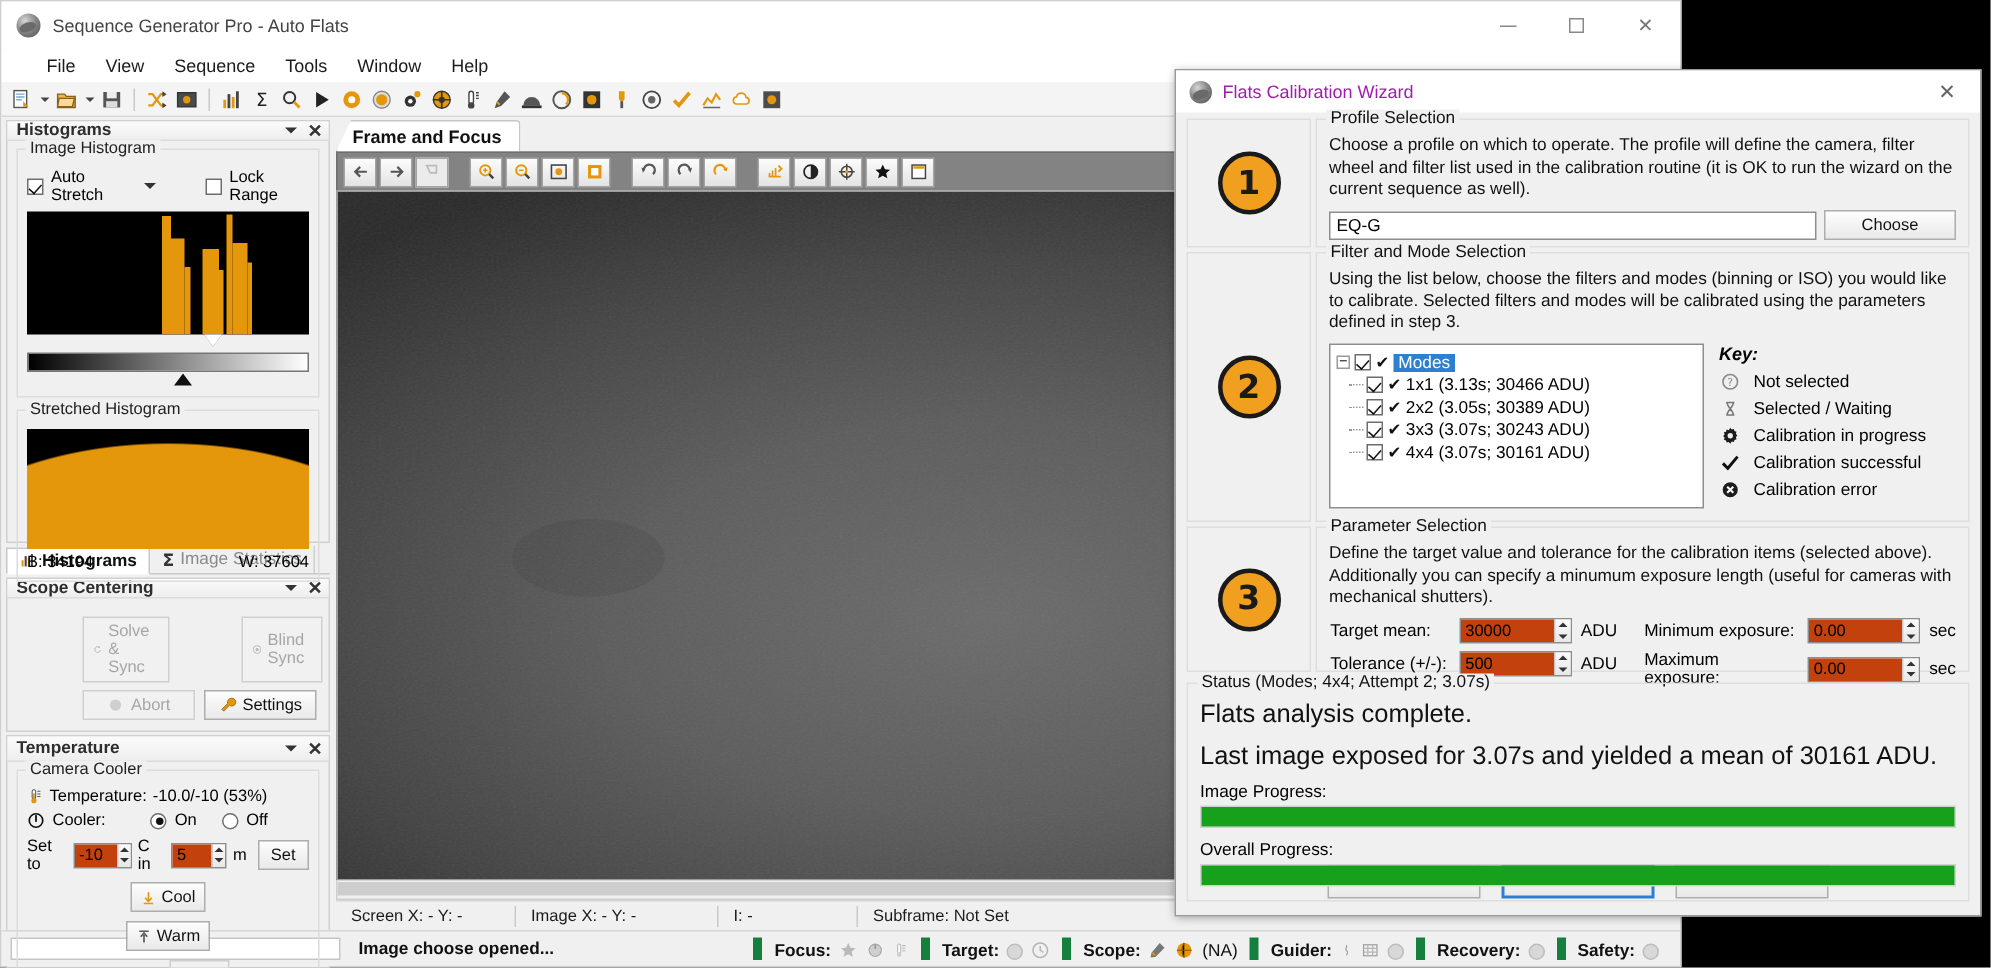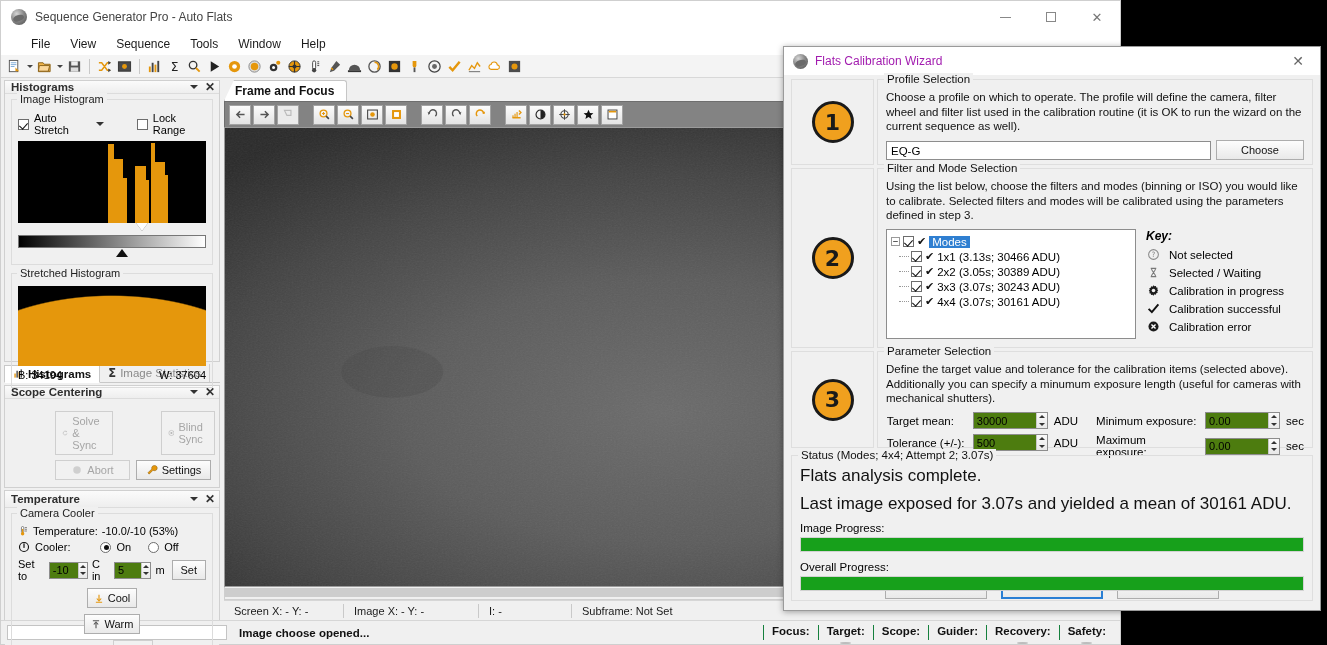--- a/index.html
+++ b/index.html
@@ -104,21 +104,21 @@
   .dock-tabs { display:flex; align-items:center; height:19px; margin:2px 3px 0 3px; border-bottom:1px solid #c8c8c8; background:#f0f0f0;}
   .dock-tab { display:flex;align-items:center;gap:4px; padding:2px 8px; font-size:11.5px; color:#8a8a8a; border-right:1px solid #cfcfcf;}
   .dock-tab.active { background:#fff; color:#111; font-weight:bold; border:1px solid #c8c8c8; border-bottom:1px solid #fff; margin-bottom:-1px;}
 
   .btn {
     border:1px solid #adadad; background:linear-gradient(#fdfdfd,#e9e9e9);
     font-size:11px; color:#111; padding:3px 6px; display:flex; align-items:center; justify-content:center; gap:4px;
   }
   .btn.disabled { color:#a6a6a6; background:#f1f1f1; border-color:#cfcfcf;margin-left:42px; }
   .spin { display:flex; align-items:stretch; border:1px solid #8d8d8d; background:#fff; height:17px; }
-  .spin input { border:0; outline:0; width:100%; font-size:11px; padding:0 3px; font-family:"Liberation Sans",sans-serif; background:#4d7c0f;}
+  .spin input { border:0; outline:0; width:100%; font-size:11px; padding:0 3px; font-family:"Liberation Sans",sans-serif; background:#c2410c;}
   .spin .arrows { width:13px; border-left:1px solid #c9c9c9; background:linear-gradient(#fafafa,#e8e8e8); display:flex; flex-direction:column; }
   .spin .arrows span { flex:1; display:flex; align-items:center; justify-content:center; }
   .spin .arrows span::after{content:"";border-left:3px solid transparent;border-right:3px solid transparent;}
   .spin .arrows span.up::after{border-bottom:3px solid #333;}
   .spin .arrows span.dn::after{border-top:3px solid #333;}
 
   
   #center-area { flex:1; display:flex; flex-direction:column; min-width:0; padding:2px 2px 0 1px; }
   #tabstrip { height:21px; display:flex; align-items:flex-end; }
   #tab-frame-focus {
@@ -149,21 +149,21 @@
   #viewer-status .cell:last-child{border-right:none;}
 
   
   #status-bar {
     height:24px; flex:none; background:#f0f0f0; border-top:1px solid #d6d6d6;
     display:flex; align-items:center; font-size:11.5px; color:#111;
   }
   #status-progress { width:220px; height:15px; border:1px solid #c4c4c4; background:#fff; margin-left:6px; }
   #status-msg { font-weight:bold; margin-left:12px; }
   #status-right { margin-left:auto; display:flex; align-items:center; height:100%; }
-  .st-group { display:flex; align-items:center; gap:5px; padding:0 8px; border-left:1px solid #15803d; height:15px;flex-direction:column; }
+  .st-group { display:flex; align-items:flex-end; gap:5px; padding:0 8px; border-left:6px solid #15803d; height:15px; }
   .st-group b { font-weight:bold; }
   .dot { width:11px;height:11px;border-radius:50%;background:#d8d8d8;border:1px solid #bdbdbd;display:inline-block; }
 
   
   #wizard {
     position:absolute; left:783px; top:46px; width:538px; height:565px;
     background:#f0f0f0; border:1px solid #9a9a9a;
     box-shadow:0 1px 6px rgba(0,0,0,.35);
     display:flex; flex-direction:column;
   }

